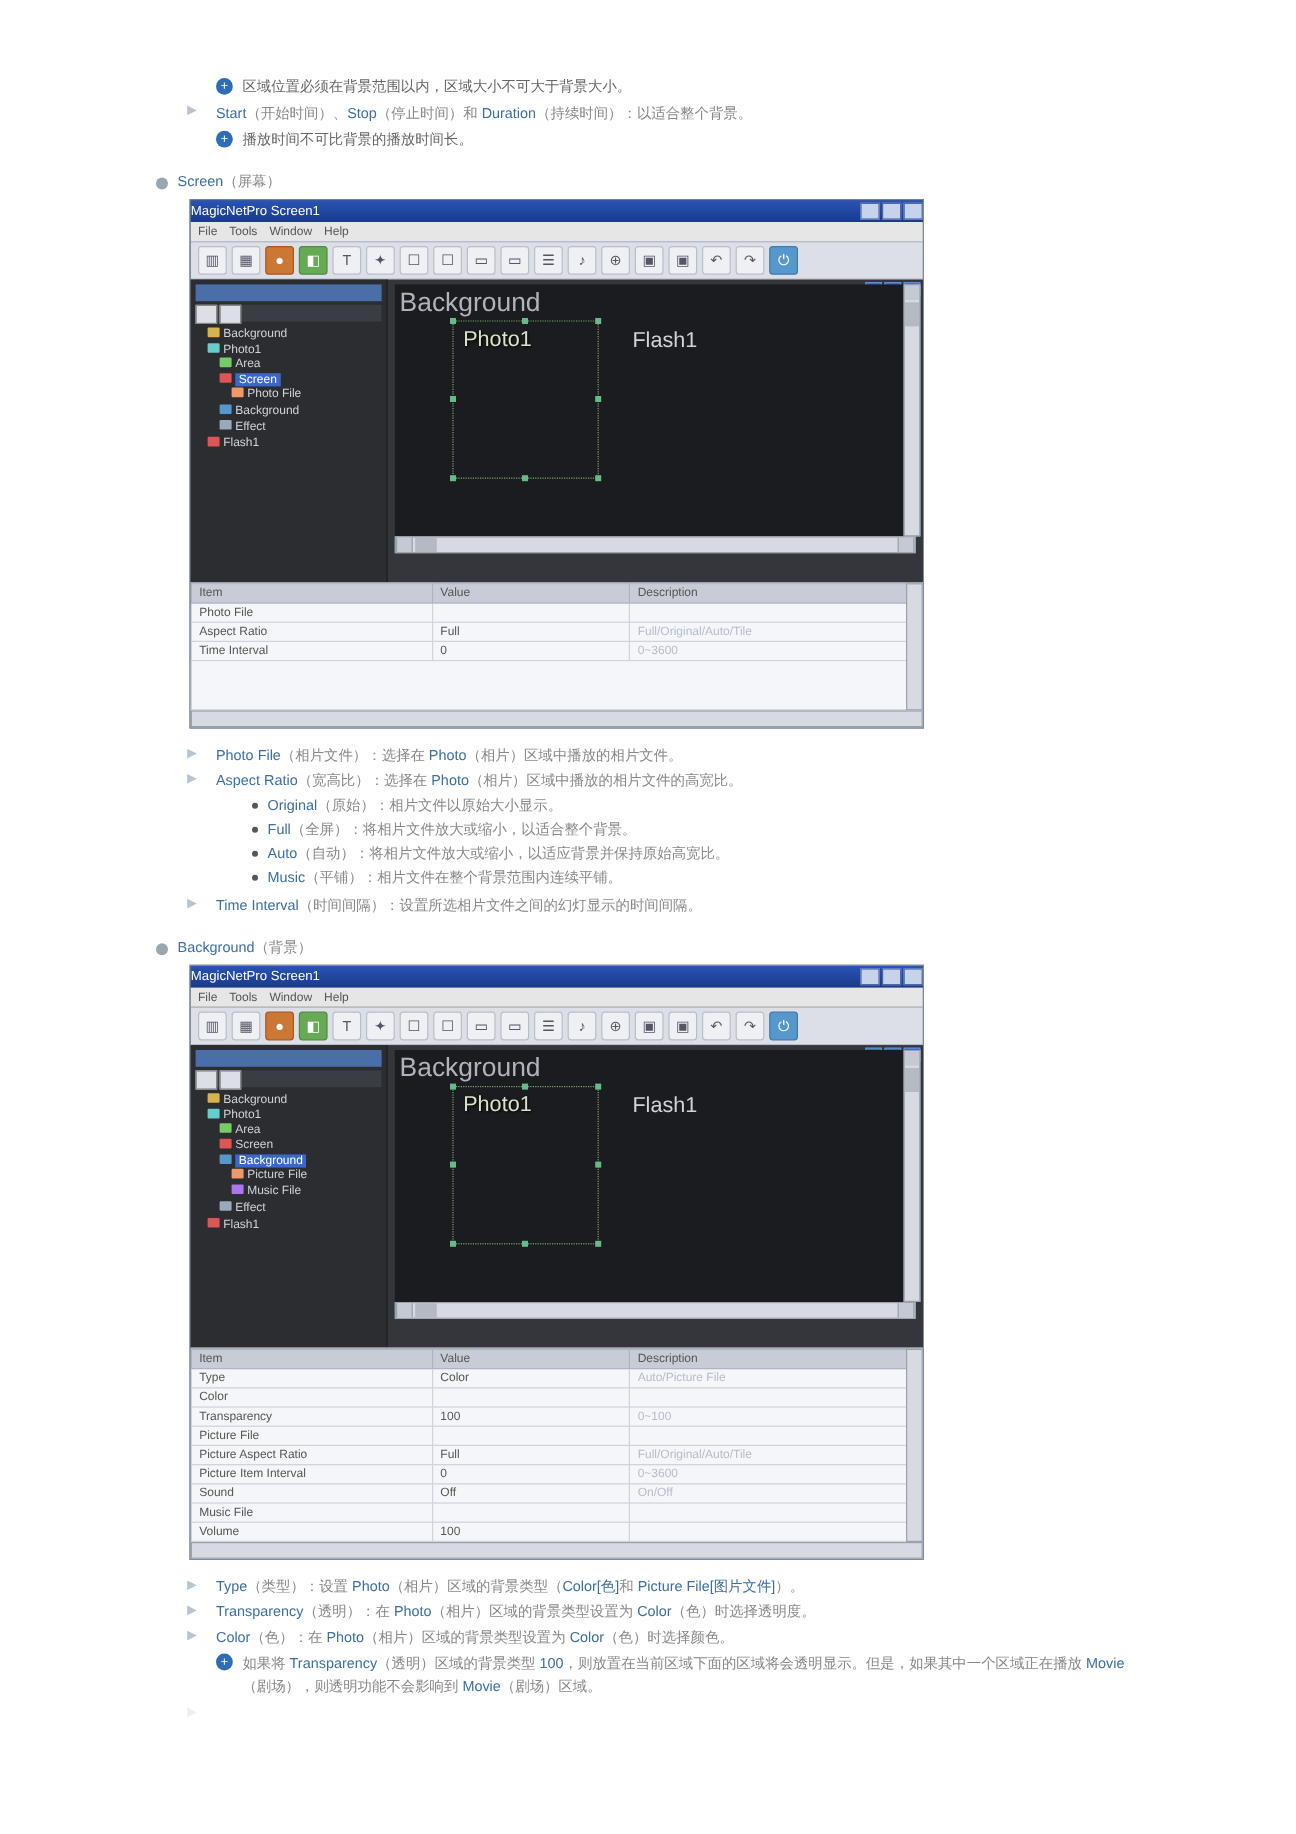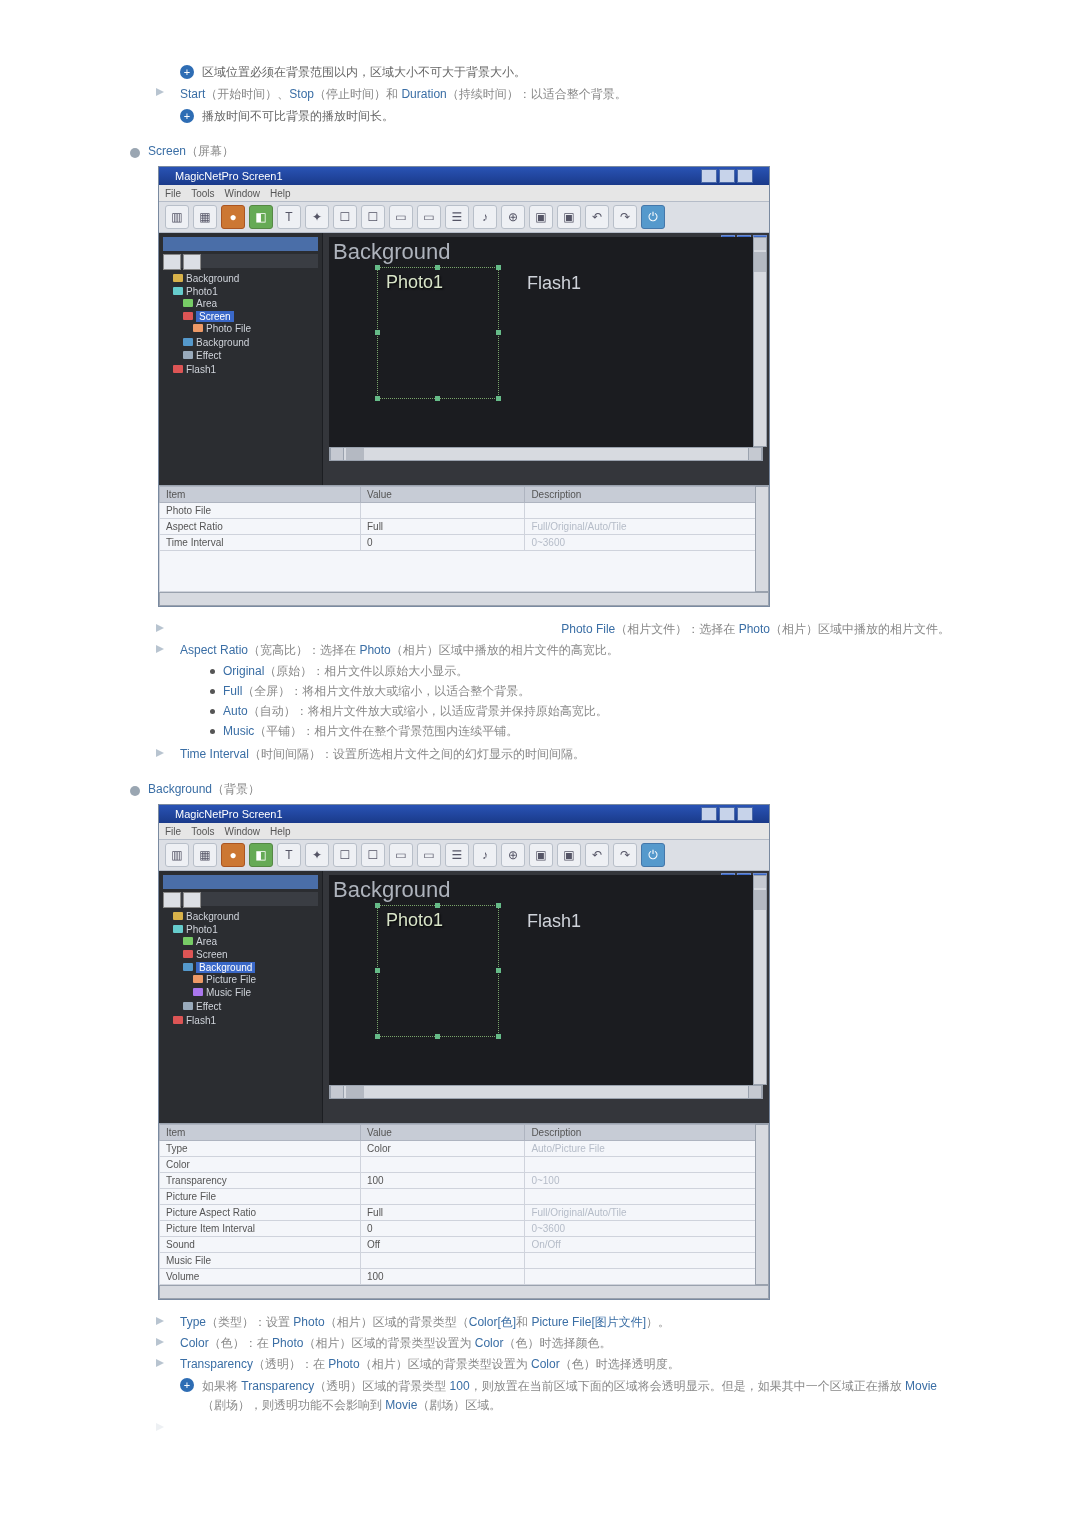--- a/index.html
+++ b/index.html
@@ -52,21 +52,21 @@
     width: 610px;
     border: 1px solid #7a8aa0;
     background: #3a3f47;
     margin: 6px 0 14px 28px;
     position: relative;
   }
   .titlebar {
     height: 18px;
     background: linear-gradient(#2953b5, #1a3a8a);
     color: #fff; font-size: 11px;
-    display: flex; align-items: center; padding: 0 16px;
+    display: flex; align-items: center; padding: 0 0;
     justify-content: space-between;
   }
   .titlebar .winbtns { display: flex; gap: 2px; }
   .winbtn { width: 14px; height: 12px; background: #c7d3ea; border: 1px solid #4a69a8; }
   .menubar {
     height: 16px; background: #e6e6e6; color: #555; font-size: 10px;
     display: flex; gap: 10px; align-items: center; padding: 0 6px;
   }
   .toolbar {
     height: 30px; background: #dcdfe5;
@@ -310,21 +310,21 @@
           <span style="flex:1"></span>
           <span class="arrow" style="width:12px"></span>
         </div>
       <div class="vscroll2">
           <span class="arrow"></span>
         </div>
     </div>
   </div>
 
   <div class="indent-block">
-    <div class="note-line" style="margin-left:-24px;justify-content:space-between;">
+    <div class="note-line" style="margin-left:-24px;">
       <span class="arrow-icon"></span>
       <span>
         <span class="blue-term">Photo File</span><span class="gray-text">（相片文件）：选择在 </span><span class="blue-term">Photo</span><span class="gray-text">（相片）区域中播放的相片文件。</span>
       </span>
     </div>
     <div class="note-line" style="margin-left:-24px;">
       <span class="arrow-icon"></span>
       <span>
         <span class="blue-term">Aspect Ratio</span><span class="gray-text">（宽高比）：选择在 </span><span class="blue-term">Photo</span><span class="gray-text">（相片）区域中播放的相片文件的高宽比。</span>
       </span>
@@ -520,27 +520,27 @@
   <div class="indent-block">
     <div class="note-line" style="margin-left:-24px;">
       <span class="arrow-icon"></span>
       <span>
         <span class="blue-term">Type</span><span class="gray-text">（类型）：设置 </span><span class="blue-term">Photo</span><span class="gray-text">（相片）区域的背景类型（</span><span class="blue-term">Color[色]</span><span class="gray-text">和 </span><span class="blue-term">Picture File[图片文件]</span><span class="gray-text">）。</span>
       </span>
     </div>
     <div class="note-line" style="margin-left:-24px;">
       <span class="arrow-icon"></span>
       <span>
+        <span class="blue-term">Transparency</span><span class="gray-text">（透明）：在 </span><span class="blue-term">Photo</span><span class="gray-text">（相片）区域的背景类型设置为 </span><span class="blue-term">Color</span><span class="gray-text">（色）时选择透明度。</span>
+      </span>
+    </div>
+    <div class="note-line" style="margin-left:-24px;">
+      <span class="arrow-icon"></span>
+      <span>
         <span class="blue-term">Color</span><span class="gray-text">（色）：在 </span><span class="blue-term">Photo</span><span class="gray-text">（相片）区域的背景类型设置为 </span><span class="blue-term">Color</span><span class="gray-text">（色）时选择颜色。</span>
-      </span>
-    </div>
-    <div class="note-line" style="margin-left:-24px;">
-      <span class="arrow-icon"></span>
-      <span>
-        <span class="blue-term">Transparency</span><span class="gray-text">（透明）：在 </span><span class="blue-term">Photo</span><span class="gray-text">（相片）区域的背景类型设置为 </span><span class="blue-term">Color</span><span class="gray-text">（色）时选择透明度。</span>
       </span>
     </div>
     <div class="note-line">
       <span class="plus-icon">+</span>
       <span class="note-wrap">
         <span class="gray-text">如果将 </span><span class="blue-term">Transparency</span><span class="gray-text">（透明）区域的背景类型 </span><span class="blue-term">100</span><span class="gray-text">，则放置在当前区域下面的区域将会透明显示。但是，如果其中一个区域正在播放 </span><span class="blue-term">Movie</span><span class="gray-text">（剧场），则透明功能不会影响到 </span><span class="blue-term">Movie</span><span class="gray-text">（剧场）区域。</span>
       </span>
     </div>
     <div class="note-line" style="margin-left:-24px; opacity:0.25;">
       <span class="arrow-icon"></span>

